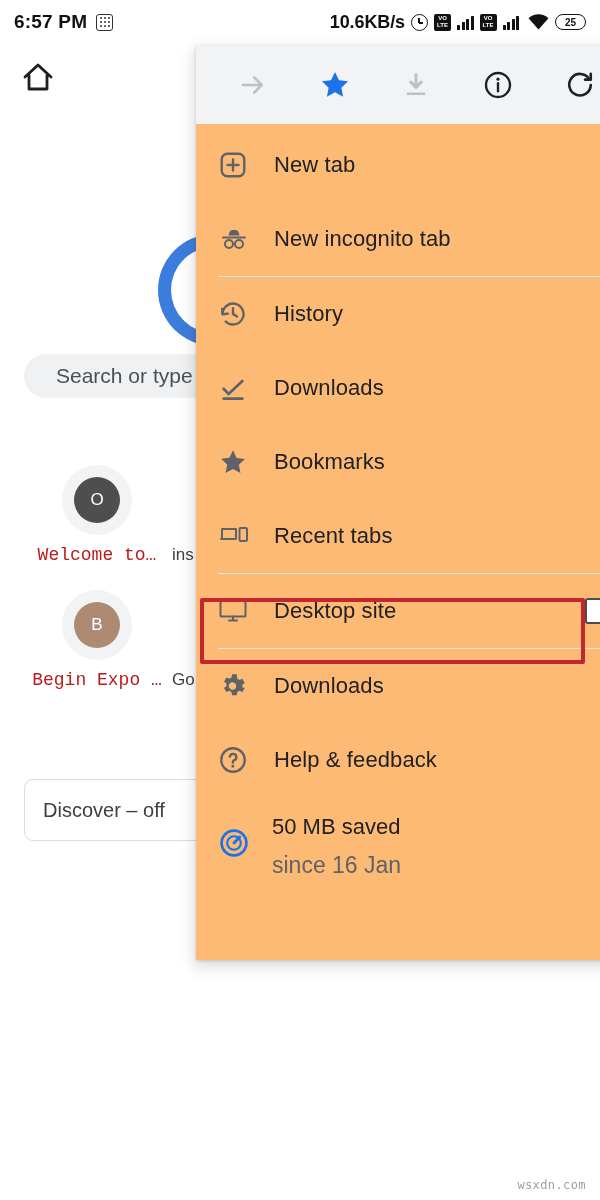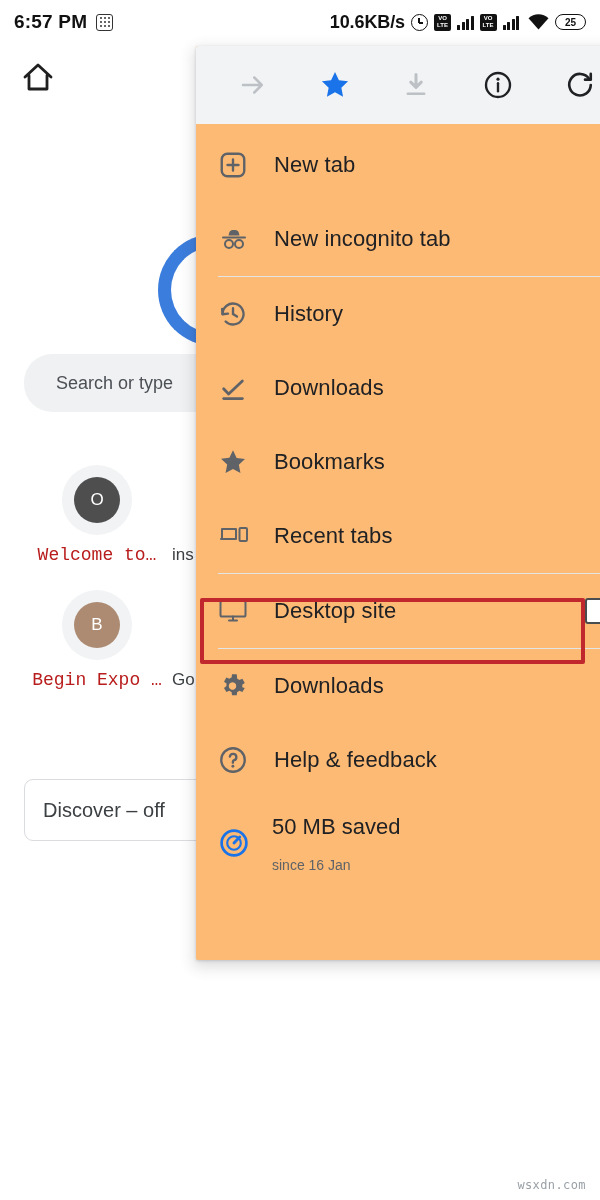--- a/index.html
+++ b/index.html
@@ -43,23 +43,23 @@
 
   
   .ntp { position: absolute; top: 44px; left: 0; width: 600px; height: 1156px; background: #fff; }
   .home-icon { position: absolute; left: 22px; top: 18px; width: 32px; height: 30px; }
   .goog-arc { position: absolute; left: 158px; top: 190px; width: 112px; height: 112px;
     border: 13px solid #3b7ddd; border-radius: 50%;
     border-right-color: transparent; border-top-color: #3b7ddd; border-bottom-color:#3b7ddd;
     clip-path: inset(0 40% 0 0);
   }
   .searchpill {
-    position: absolute; left: 24px; top: 310px; width: 230px; height: 58px;
+    position: absolute; left: 24px; top: 310px; width: 230px; height: 44px;
     background: #eff1f3; border-radius: 28px; display: flex; align-items: center;
-    padding-left: 32px; color: #4c5055; font-size: 18px; white-space: nowrap; overflow: hidden; text-align: right;
+    padding-left: 32px; color: #4c5055; font-size: 21px; white-space: nowrap; overflow: hidden; text-align: right;
   }
   .tiles { position: absolute; left: 0; top: 415px; width: 260px; }
   .tile { position: relative; height: 125px; }
   .tile-bubble { position: absolute; left: 62px; top: 6px; width: 70px; height: 70px;
     background: #f1f3f4; border-radius: 50%; }
   .tile-av { position: absolute; left: 74px; top: 18px; width: 46px; height: 46px;
     border-radius: 50%; display: flex; align-items: center; justify-content: center;
     color: #fff; font-size: 17px; }
   .tile-label { position: absolute; left: 14px; top: 86px; width: 166px; text-align: center;
     font-size: 18px; color: #b91c1c; white-space: nowrap; overflow: hidden; font-family: Liberation Mono, monospace; }
@@ -90,21 +90,21 @@
 
   .chk { position: absolute; right: 26px; top: 50%; transform: translateY(-50%);
     width: 26px; height: 26px; border: 2.6px solid #4a4d50; border-radius: 3px; background: #fff; }
 
   .redbox { position: absolute; left: 200px; top: 598px; width: 385px; height: 66px;
     border: 4px solid #c0282d; border-radius: 2px; pointer-events: none; }
 
   .saved-row { position: relative; display: flex; align-items: center; height: 96px; padding-left: 22px; }
   .saved-texts { margin-left: 22px; }
   .saved-main { font-size: 22px; color: #202124; line-height: 28px; }
-  .saved-sub { font-size: 14px; color: #5f6368; line-height: 26px; margin-top: 11px; }
+  .saved-sub { font-size: 23px; color: #5f6368; line-height: 26px; margin-top: 11px; }
 
   .watermark { position: absolute; right: 14px; bottom: 8px; font-size: 12px; color: #9aa0a6;
     font-family: "DejaVu Sans Mono", monospace; letter-spacing: .4px; }
 </style>
 </head>
 <body>
 
 <div id="screen">
 
   <div class="statusbar">

